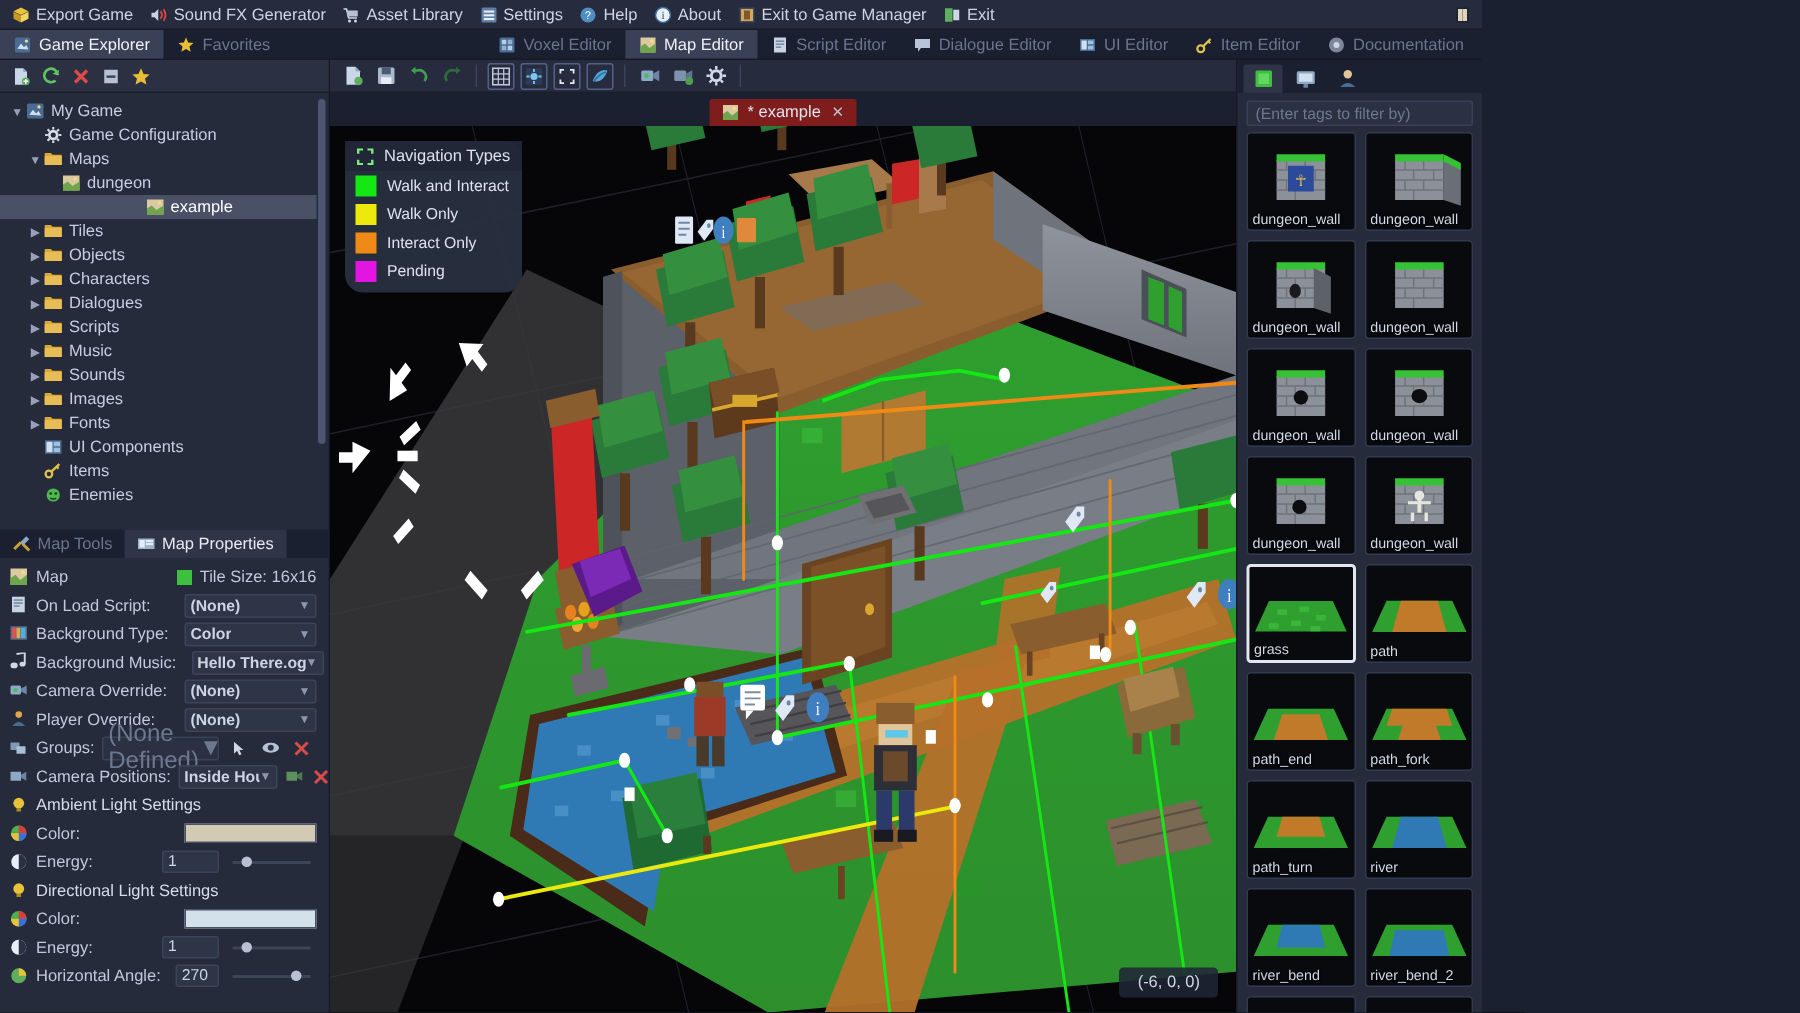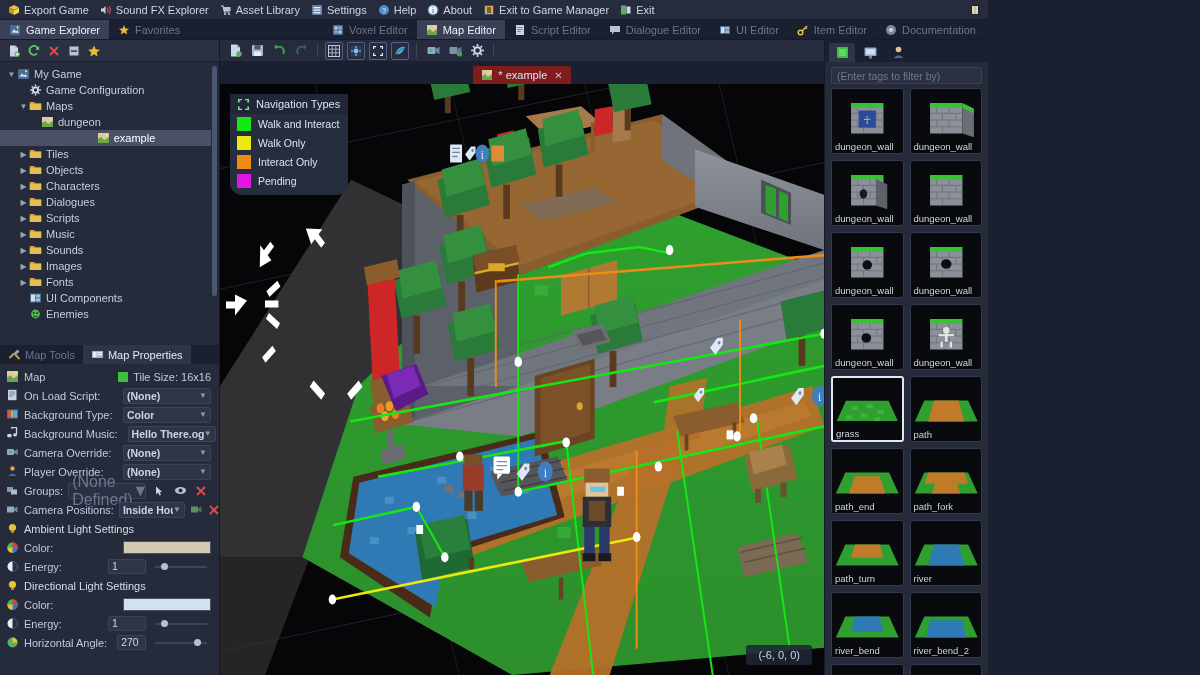--- a/index.html
+++ b/index.html
@@ -171,21 +171,21 @@
       <span>Export Game</span>
     </div>
     <div class="menu-item">
       <span class="mi-ico">
         <svg width="12" height="12" viewBox="0 0 12 12">
             <path d="M1 4.5 L3 4.5 L5.5 2 L5.5 10 L3 7.5 L1 7.5 Z" fill="#c9d0e0"></path>
             <path d="M7 3.5 Q9 6 7 8.5" stroke="#e04646" stroke-width="1.2" fill="none"></path>
             <path d="M9 2.2 Q11.6 6 9 9.8" stroke="#e04646" stroke-width="1.2" fill="none"></path>
           </svg>
       </span>
-      <span>Sound FX Explorer</span>
+      <span>Sound FX Generator</span>
     </div>
     <div class="menu-item">
       <span class="mi-ico">
         <svg width="12" height="12" viewBox="0 0 12 12">
             <path d="M1 2 L3 2 L4.5 8 L10 8" stroke="#cfd6e6" stroke-width="1.1" fill="none"></path>
             <rect x="3.5" y="3" width="7" height="4" fill="#b9c1d4"></rect>
             <circle cx="5" cy="10" r="1" fill="#cfd6e6"></circle>
             <circle cx="9" cy="10" r="1" fill="#cfd6e6"></circle>
           </svg>
       </span>
@@ -534,20 +534,31 @@
                 <rect x="6.8" y="2.5" width="4.2" height="3" fill="#9fc0dd"></rect>
                 <rect x="6.8" y="6.5" width="4.2" height="3" fill="#9fc0dd"></rect>
               </svg>
             </span>
             <span>UI Components</span>
           </div>
           <div class="tnode" style="padding-left: 18px;">
             <span class="arrow"></span>
             <span class="tico">
               <svg width="13" height="12" viewBox="0 0 13 12">
+                <circle cx="3.6" cy="8" r="2.2" fill="none" stroke="#e0c24a" stroke-width="1.5"></circle>
+                <path d="M5 6.6 L10.6 1.4" stroke="#e0c24a" stroke-width="1.6"></path>
+                <path d="M8.8 3.2 L10 4.4" stroke="#e0c24a" stroke-width="1.5"></path>
+              </svg>
+            </span>
+            <span>Items</span>
+          </div>
+          <div class="tnode" style="padding-left: 18px;">
+            <span class="arrow"></span>
+            <span class="tico">
+              <svg width="13" height="12" viewBox="0 0 13 12">
                 <circle cx="6.5" cy="6" r="4.4" fill="#4fb84f"></circle>
                 <circle cx="4.8" cy="5" r="0.9" fill="#123c12"></circle>
                 <circle cx="8.2" cy="5" r="0.9" fill="#123c12"></circle>
                 <path d="M4.5 8 q2 1.4 4 0" stroke="#123c12" stroke-width="1" fill="none"></path>
               </svg>
             </span>
             <span>Enemies</span>
           </div>
         </div>
 

